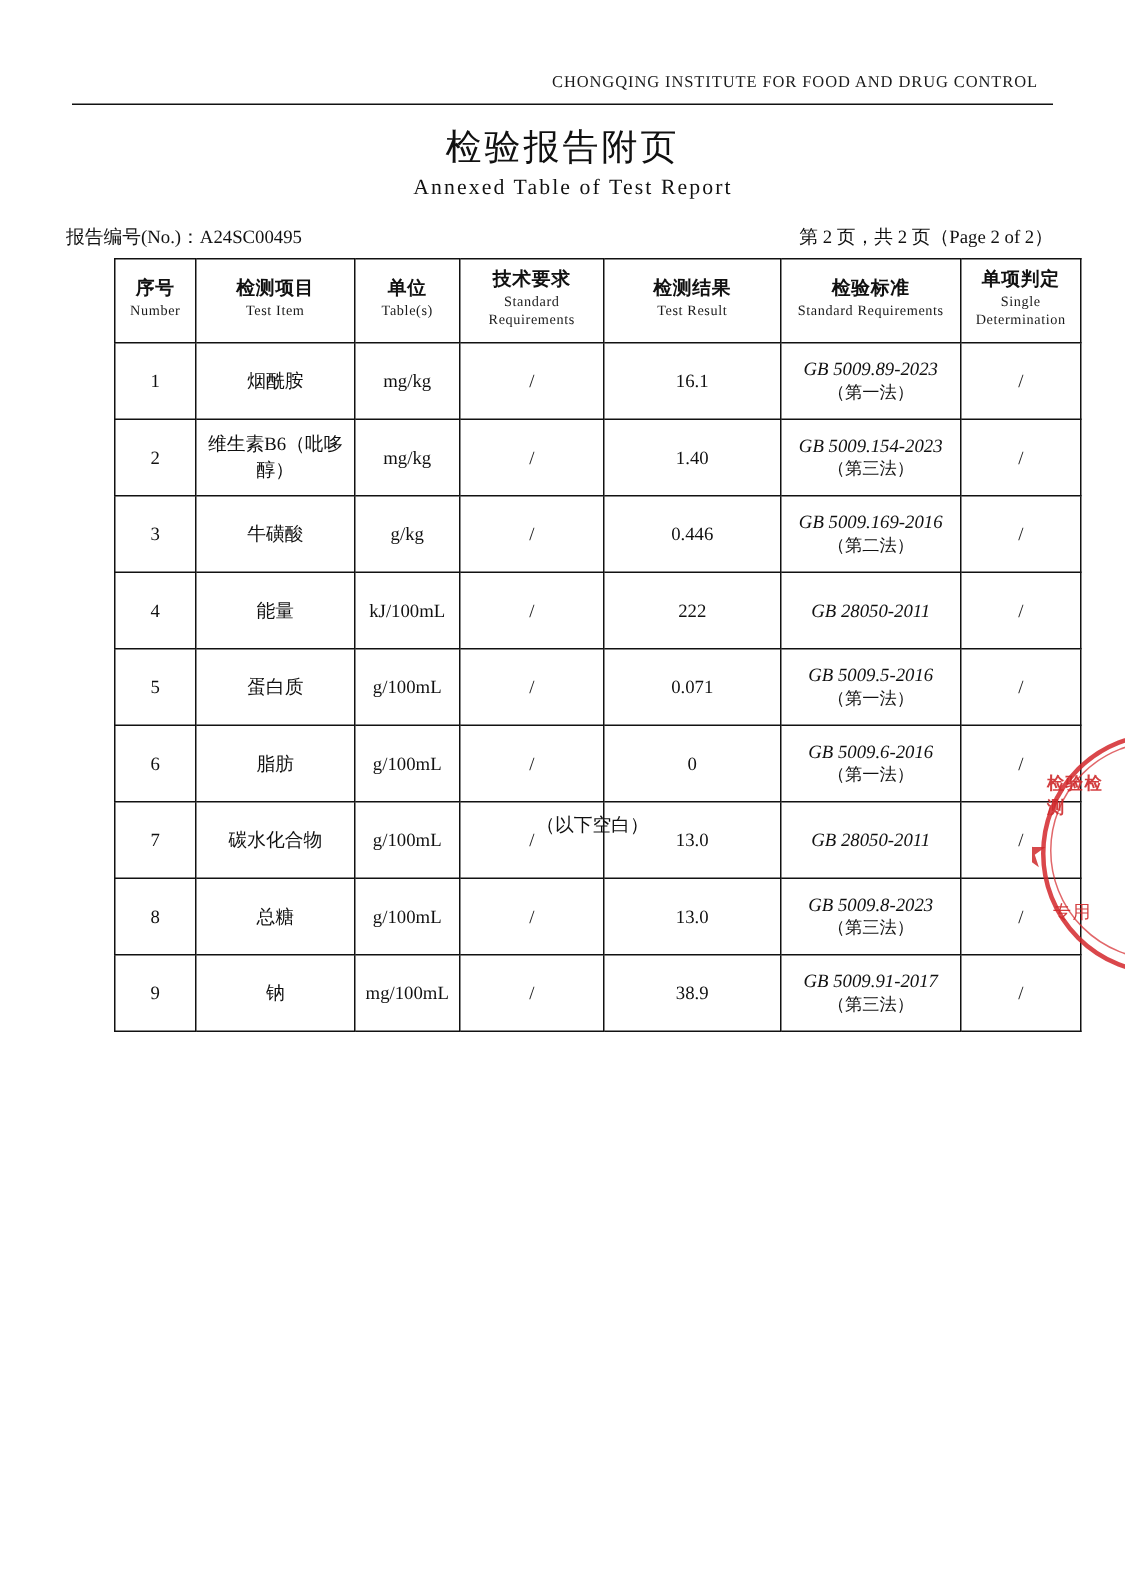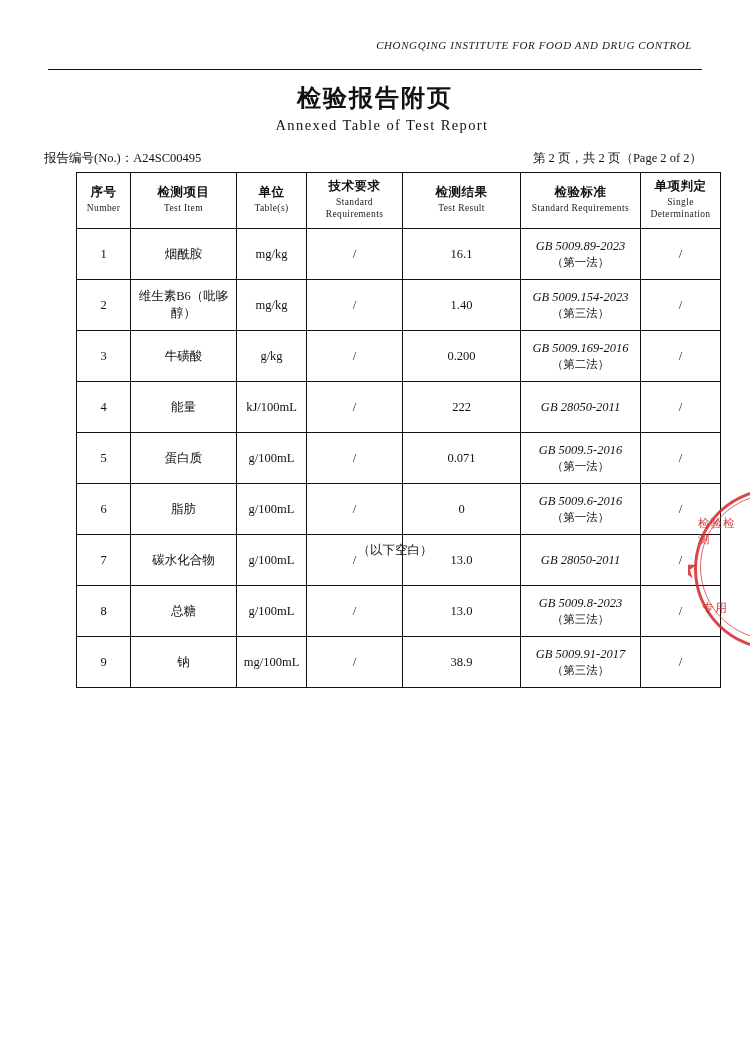--- a/index.html
+++ b/index.html
@@ -33,40 +33,39 @@
     font-family: "Liberation Serif", serif;
     font-size: 12.5px;
     letter-spacing: 0.5px;
     color: #1a1a1a;
   }
   .org-en {
     font-family: "Liberation Serif", serif;
     font-size: 11px;
     letter-spacing: 0.6px;
     color: #1a1a1a;
-    margin-top: 10px;
-    font-style: italic;
+    margin-top: 20px;
   }
   .header-rule {
     position: absolute;
     top: 69px;
     left: 48px;
     right: 48px;
     border-bottom: 1.3px solid #111;
   }
 
   
   .doc-title {
     position: absolute;
     top: 82px;
     left: 0;
     right: 0;
     text-align: center;
     font-size: 24px;
-    font-weight: bold;
+    font-weight: normal;
     letter-spacing: 2px;
     font-family: "Liberation Serif", serif;
   }
   .doc-subtitle {
     position: absolute;
     top: 117px;
     left: 14px;
     right: 0;
     text-align: center;
     font-size: 14.5px;
@@ -201,20 +200,21 @@
     left: 10px;
     top: 34px;
     width: 46px;
     color: #cf2a2c;
     font-size: 11.5px;
     letter-spacing: 1px;
     line-height: 1.35;
     font-family: "Liberation Serif", serif;
     opacity: 0.9;
     text-align: left;
+    font-weight: bold;
   }
   .seal-text2 {
     position: absolute;
     left: 14px;
     top: 118px;
     color: #cf2a2c;
     font-size: 12px;
     letter-spacing: 1px;
     font-family: Liberation Serif, serif;
     opacity: 0.9;
@@ -312,21 +312,21 @@
             <span class="std-main">GB 5009.154-2023</span>
             <span class="std-sub">（第三法）</span>
           </td>
           <td class="single">/</td>
         </tr>
         <tr>
           <td class="num">3</td>
           <td class="item">牛磺酸</td>
           <td class="unit">g/kg</td>
           <td class="tech">/</td>
-          <td class="result">0.200</td>
+          <td class="result">0.446</td>
           <td class="standard">
             <span class="std-main">GB 5009.169-2016</span>
             <span class="std-sub">（第二法）</span>
           </td>
           <td class="single">/</td>
         </tr>
         <tr>
           <td class="num">4</td>
           <td class="item">能量</td>
           <td class="unit">kJ/100mL</td>

